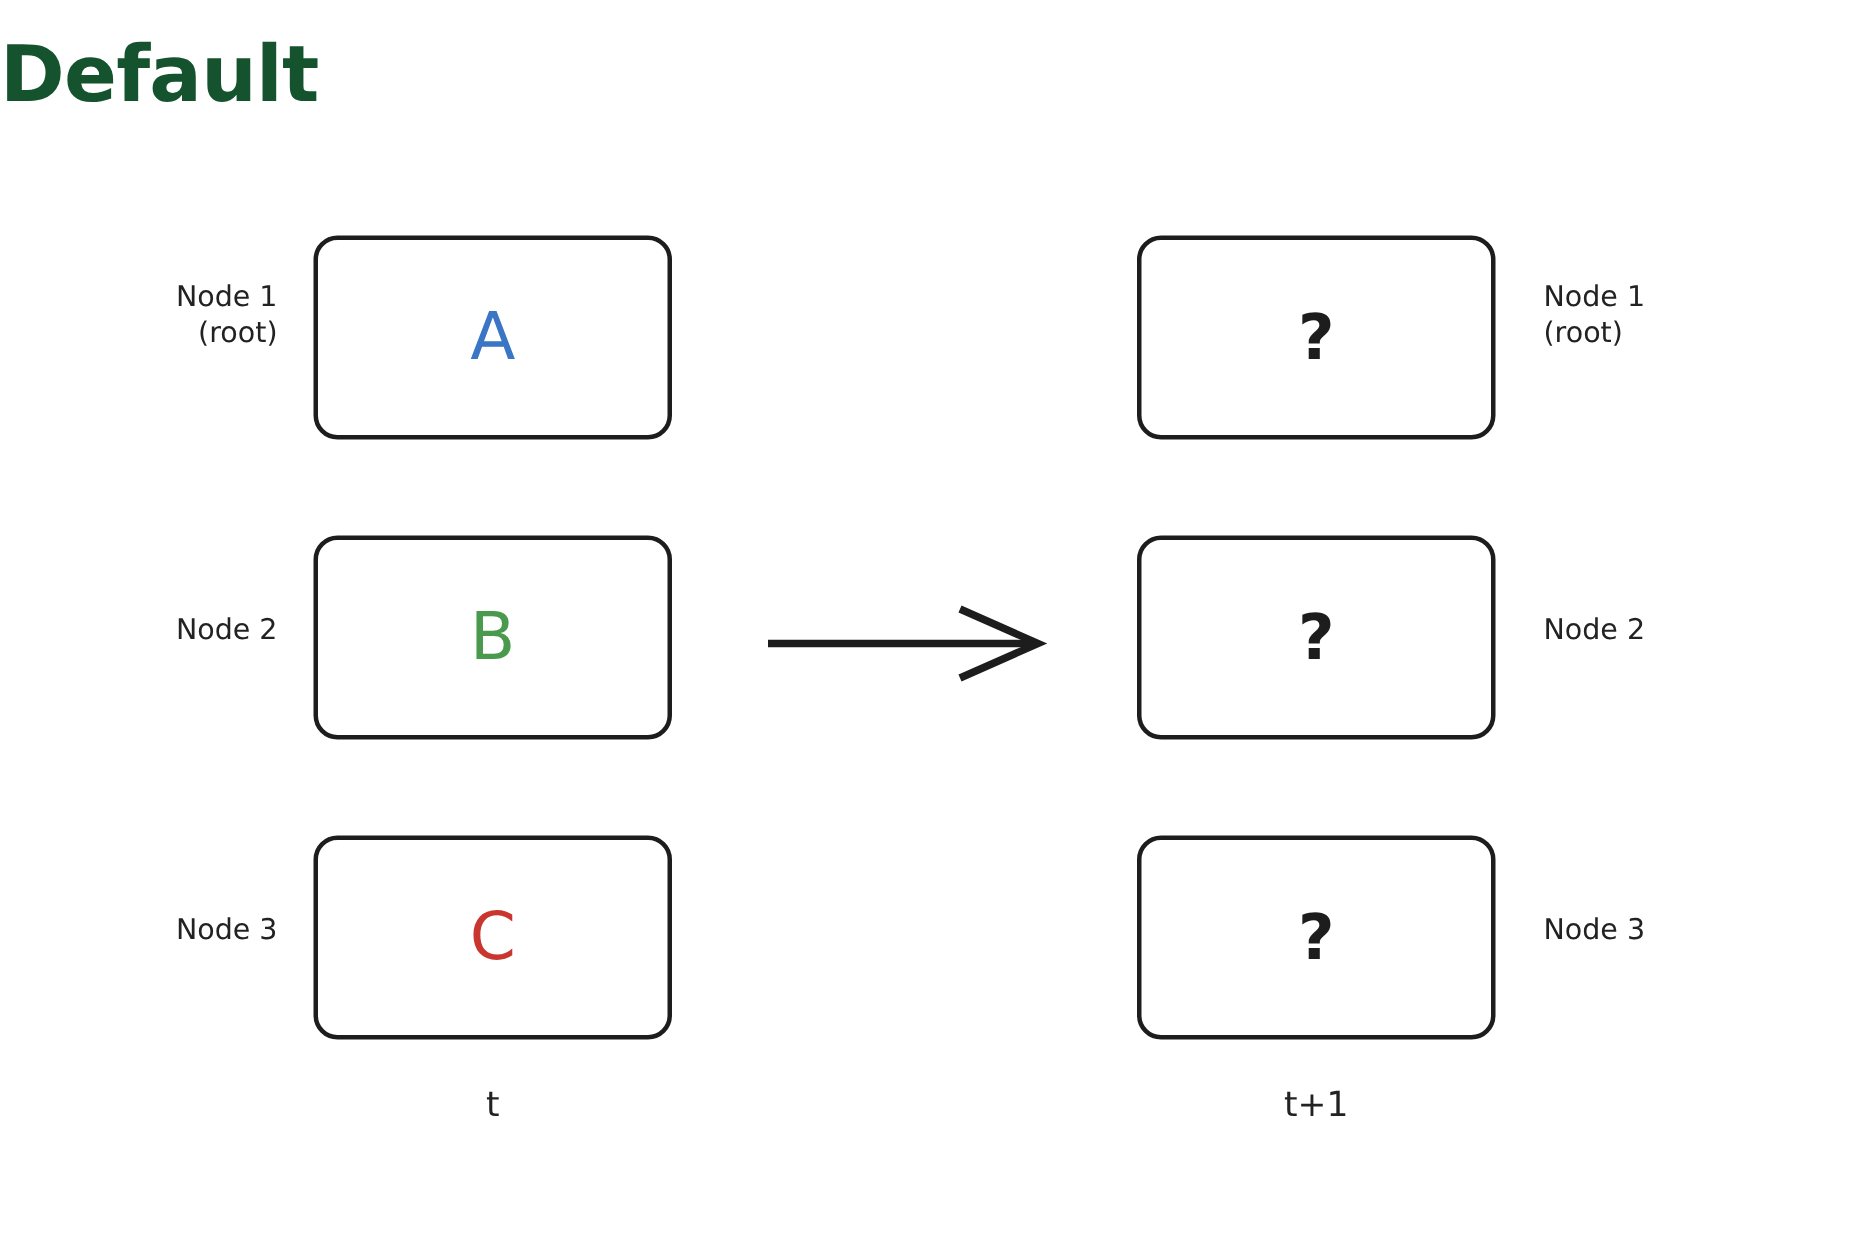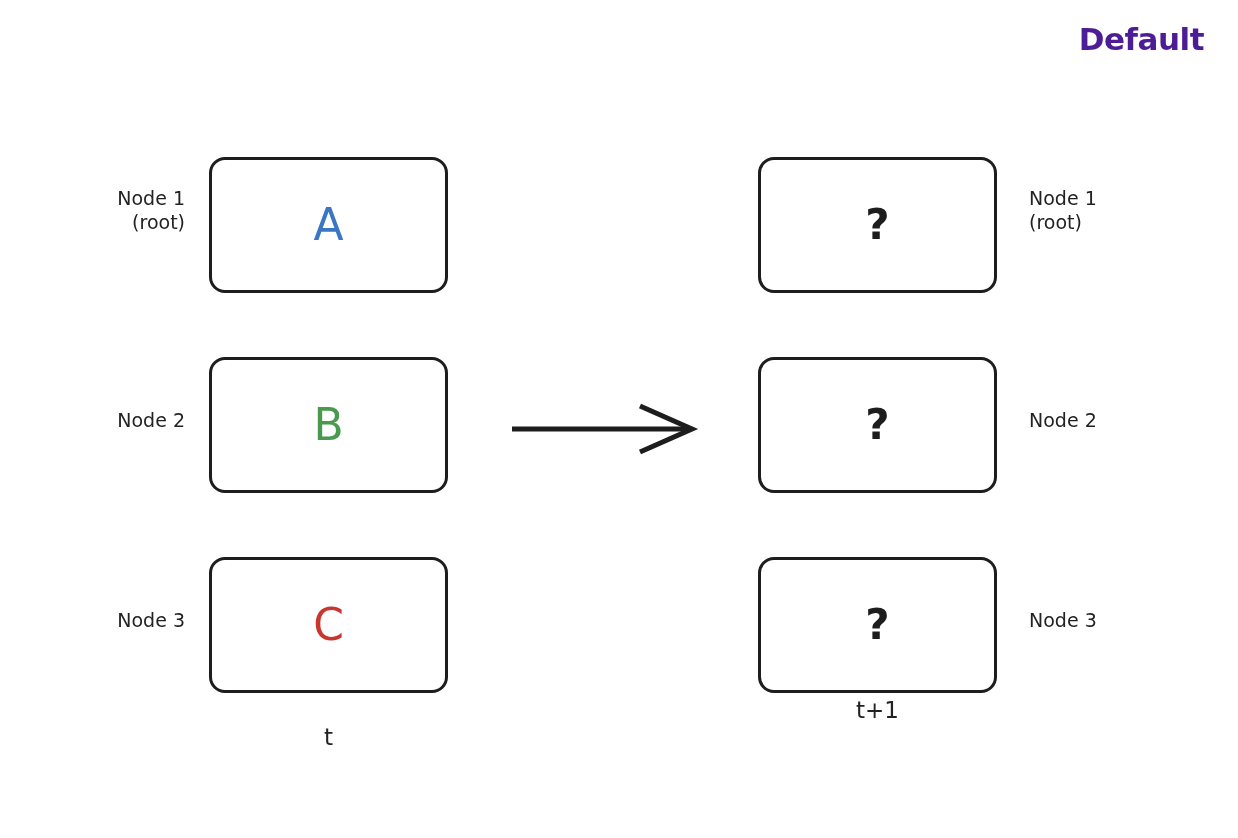--- a/index.html
+++ b/index.html
@@ -19,25 +19,25 @@
     background: #ffffff;
     overflow: hidden;
   }
 
   
   .diagram-title {
     position: absolute;
     left: 0;
     top: 22px;
     width: 1204px;
-    text-align: right;
-    font-size: 31px;
+    text-align: left;
+    font-size: 52px;
     font-weight: 600;
     letter-spacing: -0.5px;
-    color: #4c1d95;
+    color: #14532d;
     line-height: 1.1;
     white-space: nowrap;
   }
 
   
   .node-box {
     position: absolute;
     width: 239px;
     height: 136px;
     box-sizing: border-box;
@@ -143,15 +143,15 @@
   <div class="node-box" style="left:758px; top:357px;">
     <span class="node-value unknown">?</span>
   </div>
   <div class="side-label right" style="top:408px;">Node 2</div>
 
   <div class="node-box" style="left:758px; top:557px;">
     <span class="node-value unknown">?</span>
   </div>
   <div class="side-label right" style="top:608px;">Node 3</div>
 
-  <div class="step-caption" style="left:758px; top:697px; width:239px;">t+1</div>
+  <div class="step-caption" style="left:758px; top:724px; width:239px;">t+1</div>
 
 </div>
 
 </body></html>

